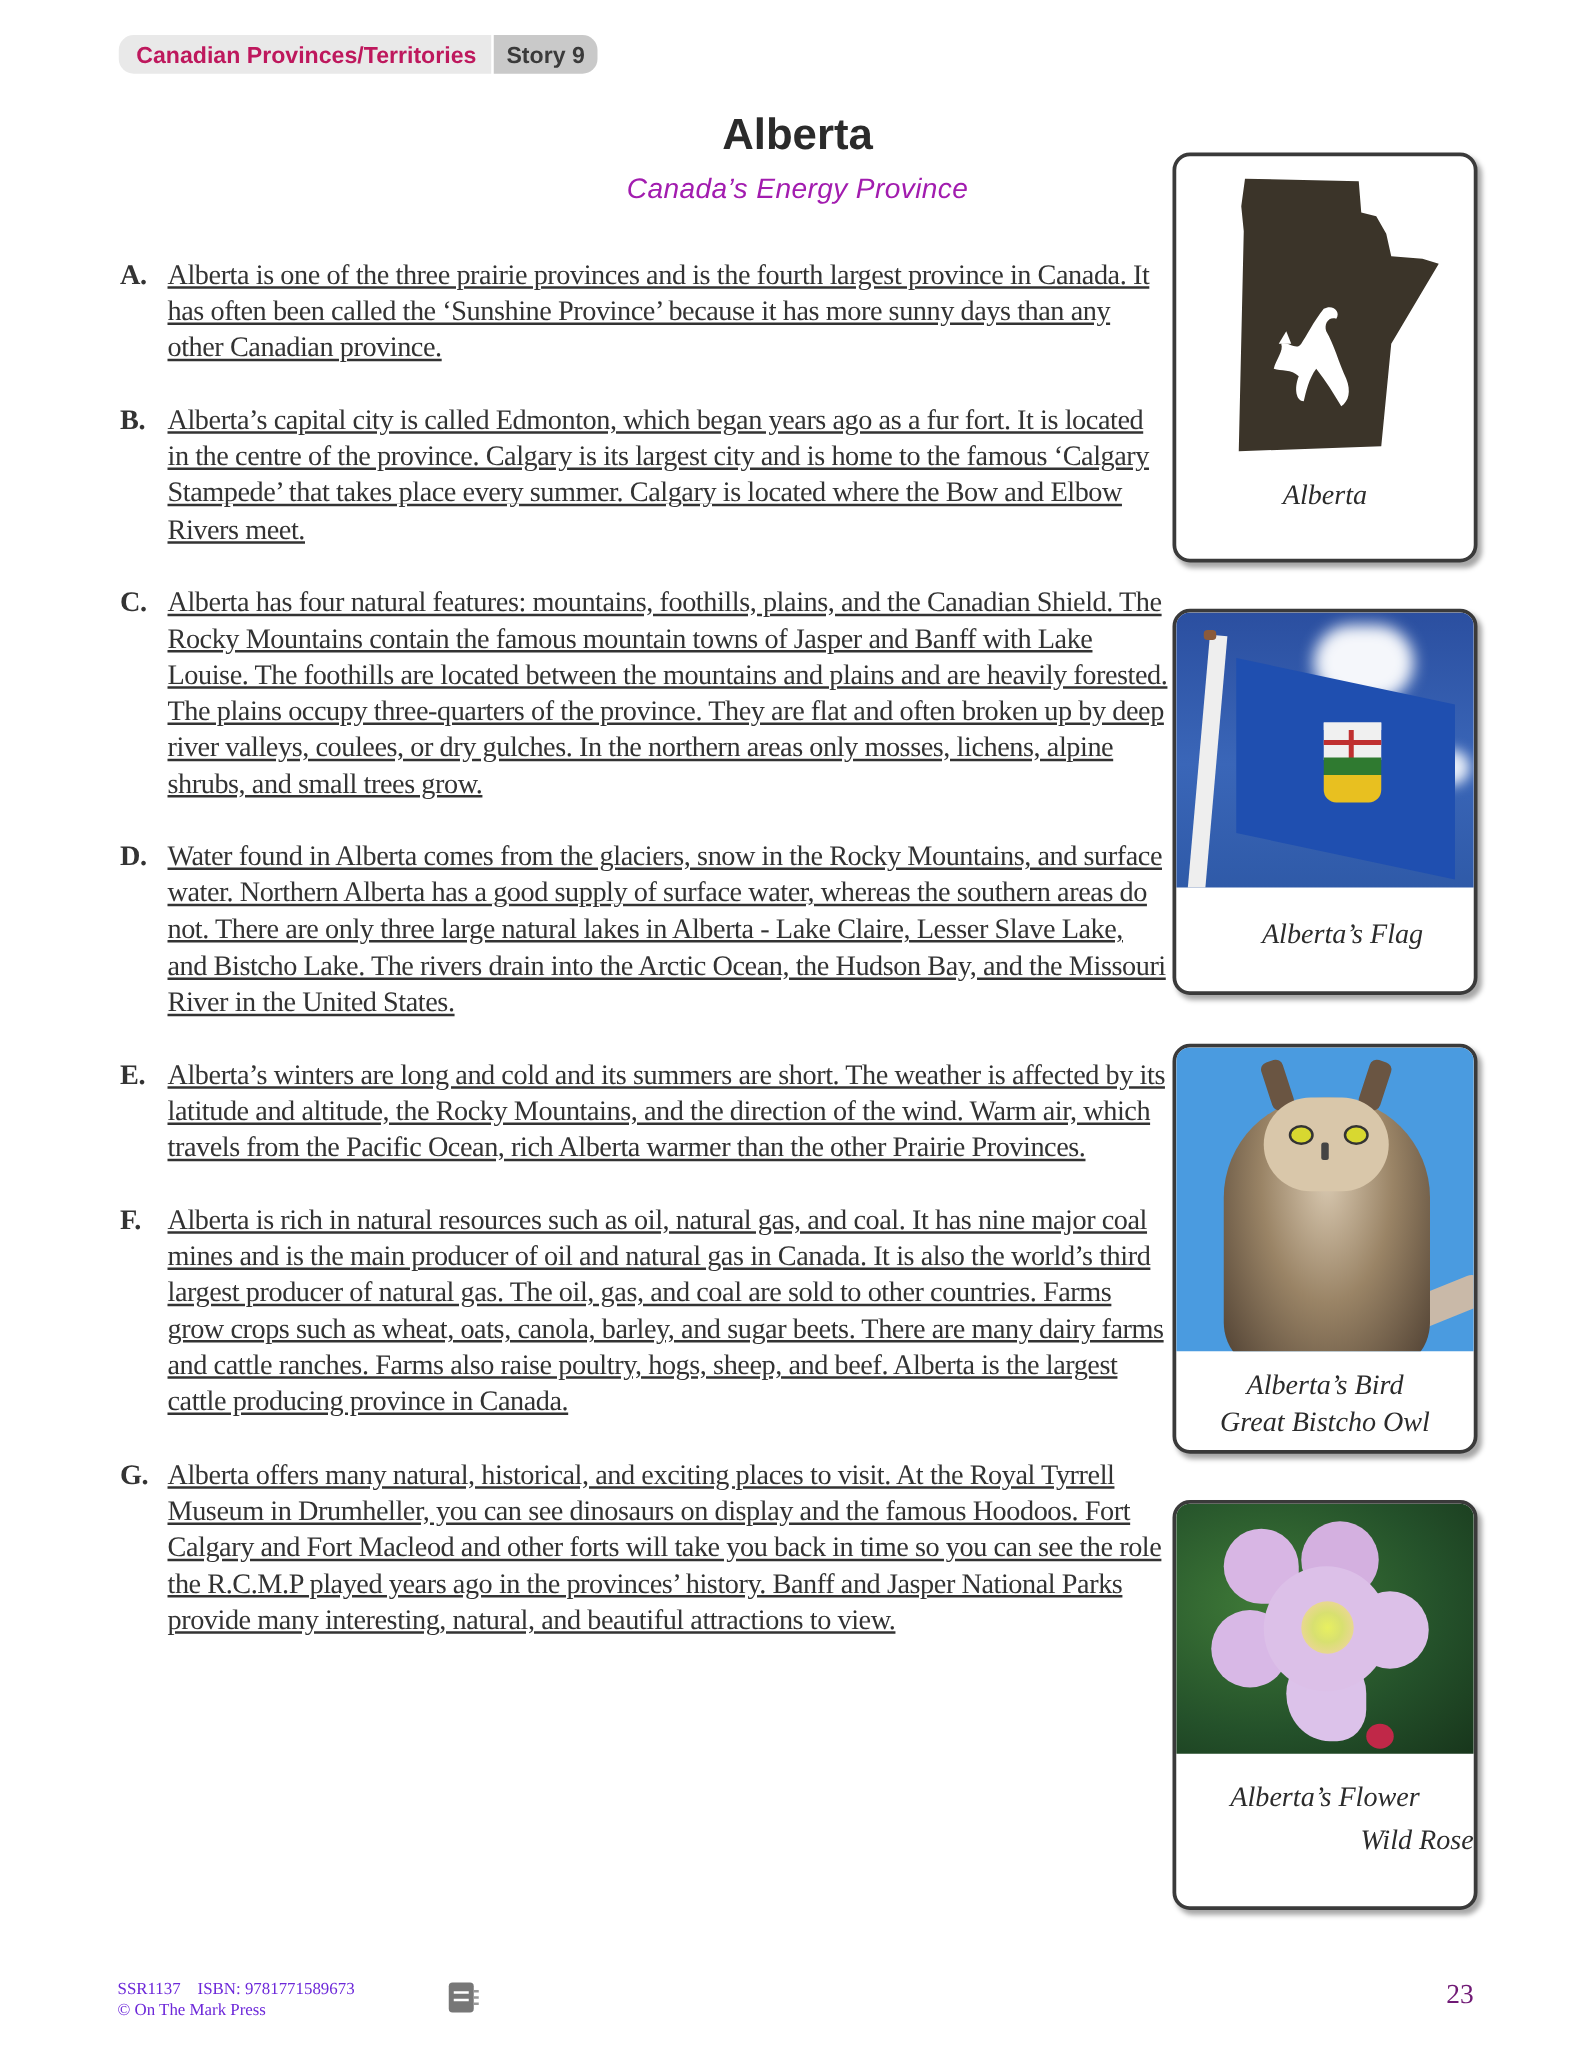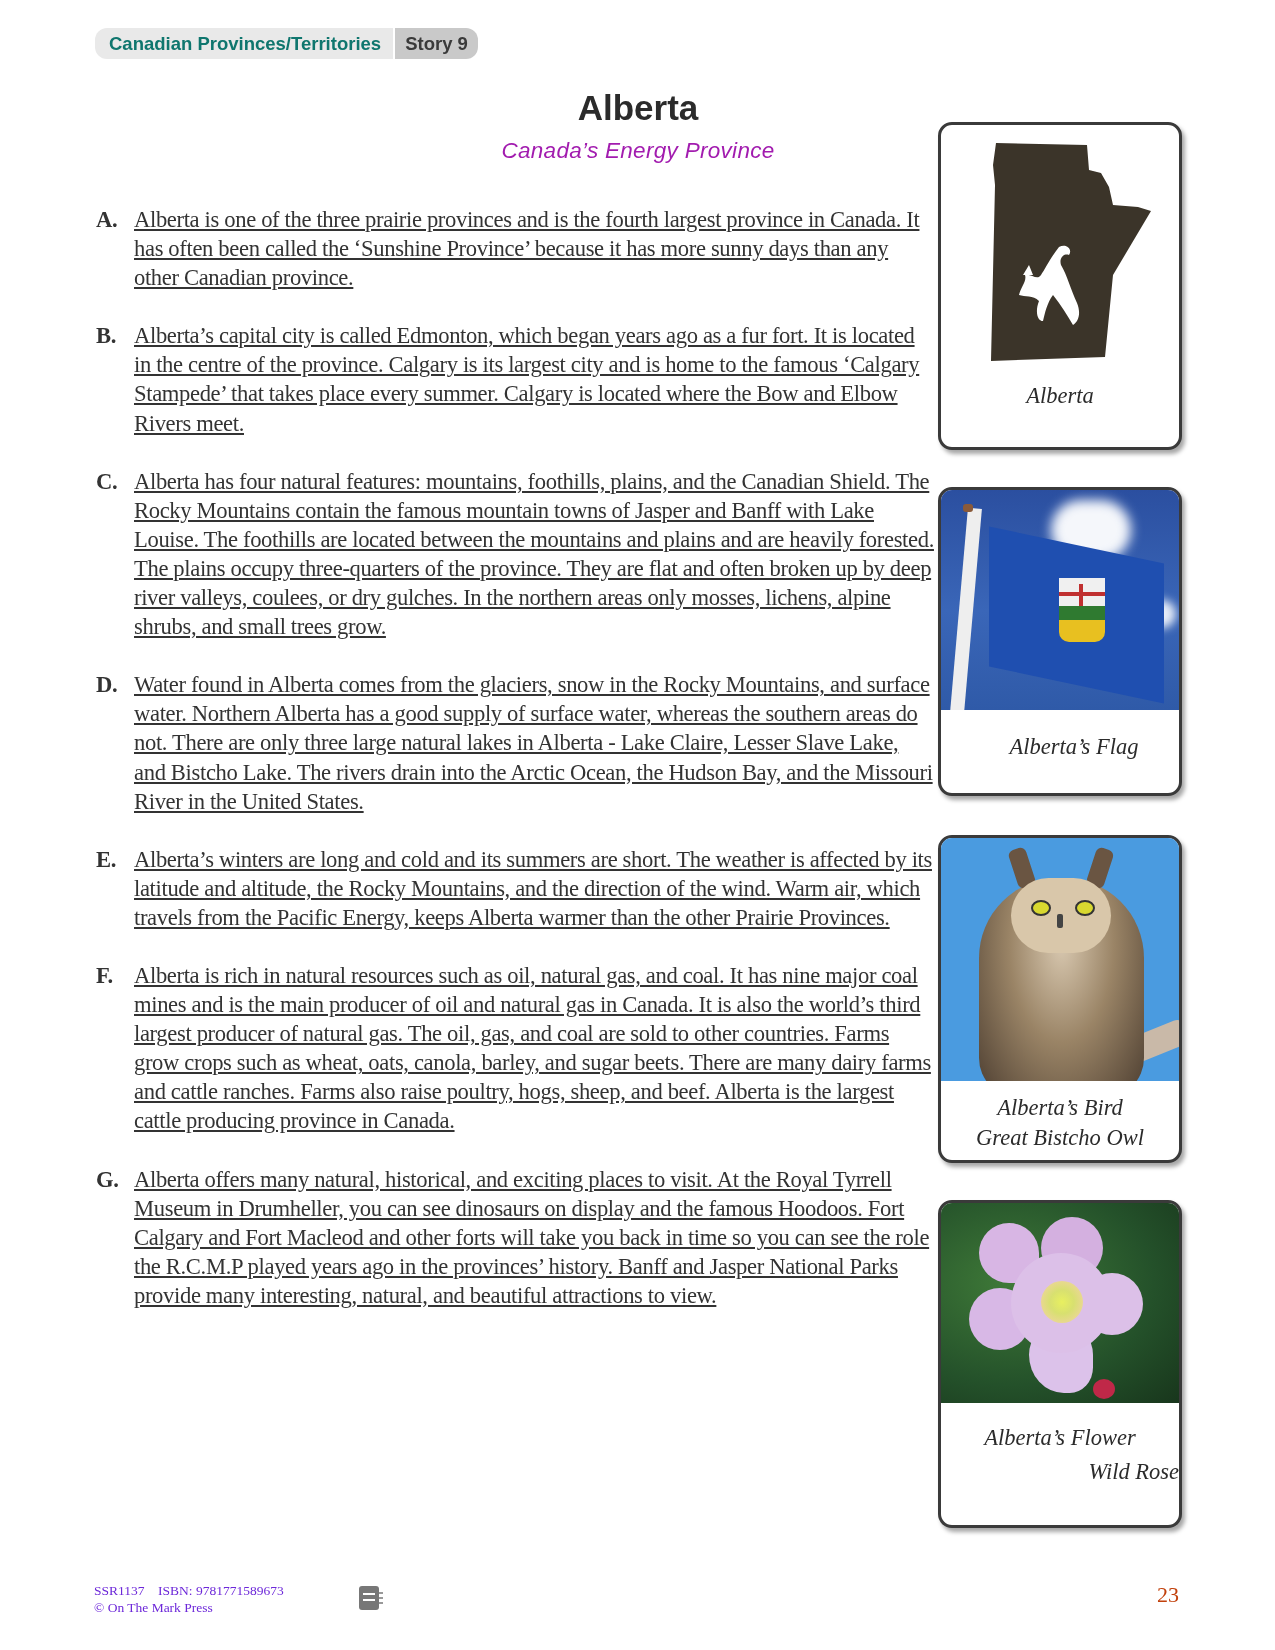--- a/index.html
+++ b/index.html
@@ -1,31 +1,31 @@
 <!DOCTYPE html>
 <html><head>
 <meta charset="utf-8">
 <style>
   html, body { margin:0; padding:0; background:#ffffff; }
   body { width:1275px; height:1650px; position:relative; overflow:hidden; font-family:"Liberation Serif", serif; color:#2a2a2a; }
   .hdr { position:absolute; left:95px; top:28px; height:31px; display:flex; align-items:stretch; }
-  .hdr-series { background:#e9e9e9; border-radius:12px 0 0 12px; padding:0 12px 0 14px; font-family:"Liberation Sans", sans-serif; font-weight:bold; font-size:18.5px; line-height:31px; color:#0f766e; }
+  .hdr-series { background:#e9e9e9; border-radius:12px 0 0 12px; padding:0 12px 0 14px; font-family:"Liberation Sans", sans-serif; font-weight:bold; font-size:18.5px; line-height:31px; color:#be185d; }
   .hdr-story { background:#c9c9c9; border-radius:0 12px 12px 0; padding:0 10px 0 10px; font-family:"Liberation Sans", sans-serif; font-weight:bold; font-size:18.5px; line-height:31px; color:#3a3a3a; margin-left:2px;text-align:center; }
   .title { position:absolute; left:320px; width:636px; top:88px; text-align:center; font-family:"Liberation Sans", sans-serif; font-weight:bold; font-size:35px; color:#2b2b2b; }
   .subtitle { position:absolute; left:320px; width:636px; top:138px; text-align:center; font-family:"Liberation Sans", sans-serif; font-style:italic; font-size:22.5px; color:#a21caf; letter-spacing:0.3px; }
   .paras { position:absolute; left:96px; top:205px; width:838px; }
   .para { display:flex; font-size:22.6px; line-height:29.1px; color:#333; margin-bottom:29px; letter-spacing:-0.35px; }
   .para .lbl { font-weight:bold; width:38px; flex:0 0 38px; }
   .para .txt { flex:1;text-decoration:underline; }
   .card { position:absolute; left:938px; width:238px; background:#fff; border:3px solid #3a3a3a; border-radius:14px; box-shadow:3px 4px 4px rgba(0,0,0,0.35); overflow:hidden; }
   .card .cap { text-align:center; font-style:italic; font-size:22.5px; color:#2b2b2b; line-height:30px; }
   .photo { position:relative; width:100%; overflow:hidden; }
   .footer-left { position:absolute; left:94px; top:1582px; font-size:13.5px; line-height:17px; color:#6d28d9; }
   .footer-icon { position:absolute; left:357px; top:1584px; width:28px; height:28px; }
-  .page-num { position:absolute; left:1157px; top:1582px; font-size:22px; color:#c2410c; }
+  .page-num { position:absolute; left:1157px; top:1582px; font-size:22px; color:#701a75; }
 </style>
 </head>
 <body>
 
 <div class="hdr">
   <div class="hdr-series">Canadian Provinces/Territories</div>
   <div class="hdr-story">Story 9</div>
 </div>
 
 <div class="title">Alberta</div>
@@ -43,21 +43,21 @@
   <div class="para">
       <span class="lbl">C.</span>
       <span class="txt">Alberta has four natural features: mountains, foothills, plains, and the Canadian Shield. The Rocky Mountains contain the famous mountain towns of Jasper and Banff with Lake Louise. The foothills are located between the mountains and plains and are heavily forested. The plains occupy three-quarters of the province. They are flat and often broken up by deep river valleys, coulees, or dry gulches. In the northern areas only mosses, lichens, alpine shrubs, and small trees grow.</span>
     </div>
   <div class="para">
       <span class="lbl">D.</span>
       <span class="txt">Water found in Alberta comes from the glaciers, snow in the Rocky Mountains, and surface water. Northern Alberta has a good supply of surface water, whereas the southern areas do not. There are only three large natural lakes in Alberta - Lake Claire, Lesser Slave Lake, and Bistcho Lake. The rivers drain into the Arctic Ocean, the Hudson Bay, and the Missouri River in the United States.</span>
     </div>
   <div class="para">
       <span class="lbl">E.</span>
-      <span class="txt">Alberta’s winters are long and cold and its summers are short. The weather is affected by its latitude and altitude, the Rocky Mountains, and the direction of the wind. Warm air, which travels from the Pacific Energy, keeps Alberta warmer than the other Prairie Provinces.</span>
+      <span class="txt">Alberta’s winters are long and cold and its summers are short. The weather is affected by its latitude and altitude, the Rocky Mountains, and the direction of the wind. Warm air, which travels from the Pacific Ocean, rich Alberta warmer than the other Prairie Provinces.</span>
     </div>
   <div class="para">
       <span class="lbl">F.</span>
       <span class="txt">Alberta is rich in natural resources such as oil, natural gas, and coal. It has nine major coal mines and is the main producer of oil and natural gas in Canada. It is also the world’s third largest producer of natural gas. The oil, gas, and coal are sold to other countries. Farms grow crops such as wheat, oats, canola, barley, and sugar beets. There are many dairy farms and cattle ranches. Farms also raise poultry, hogs, sheep, and beef. Alberta is the largest cattle producing province in Canada.</span>
     </div>
   <div class="para">
       <span class="lbl">G.</span>
       <span class="txt">Alberta offers many natural, historical, and exciting places to visit. At the Royal Tyrrell Museum in Drumheller, you can see dinosaurs on display and the famous Hoodoos. Fort Calgary and Fort Macleod and other forts will take you back in time so you can see the role the R.C.M.P played years ago in the provinces’ history. Banff and Jasper National Parks provide many interesting, natural, and beautiful attractions to view.</span>
     </div>
 </div>

